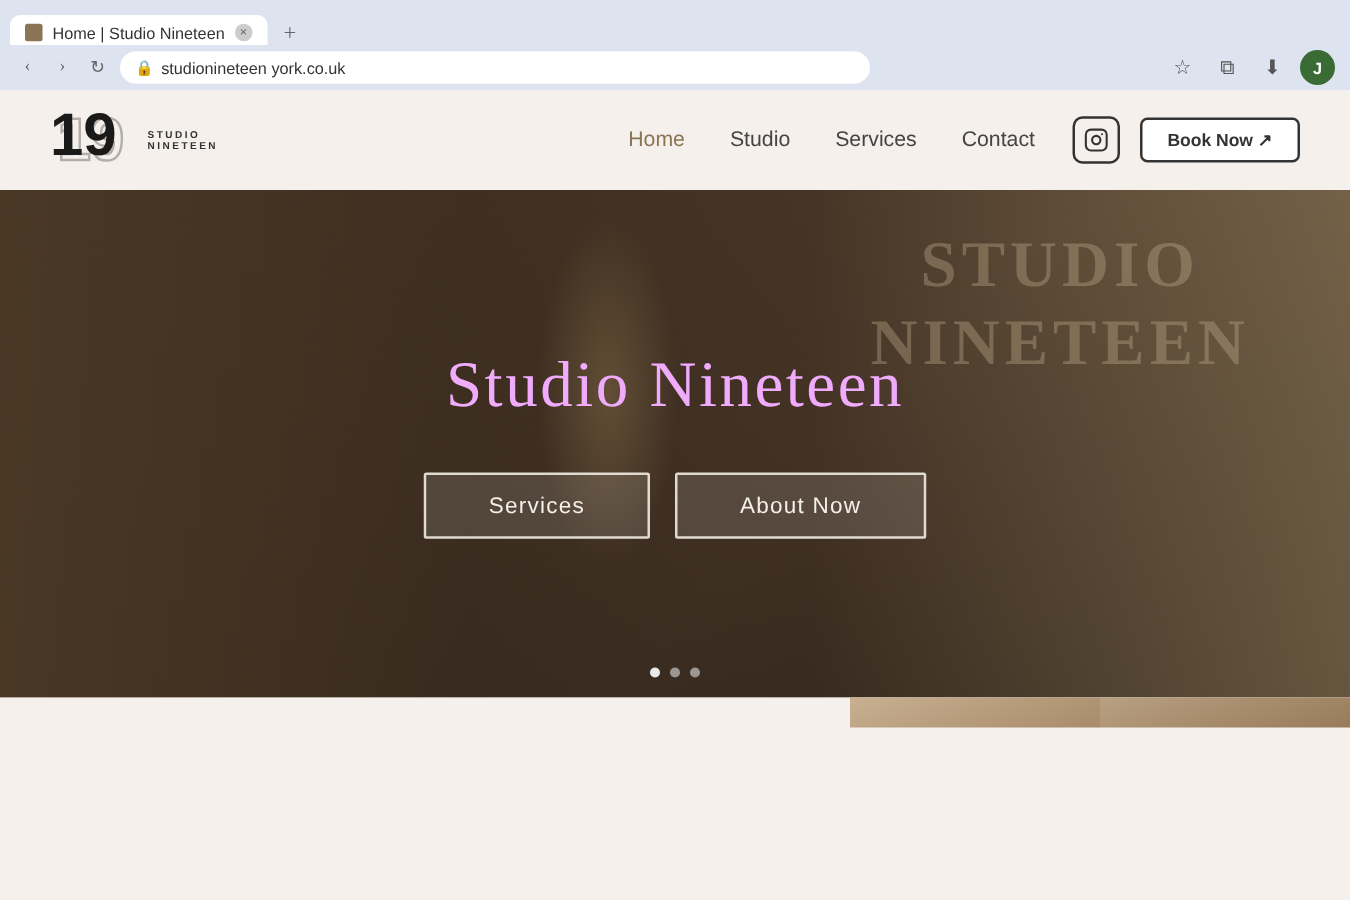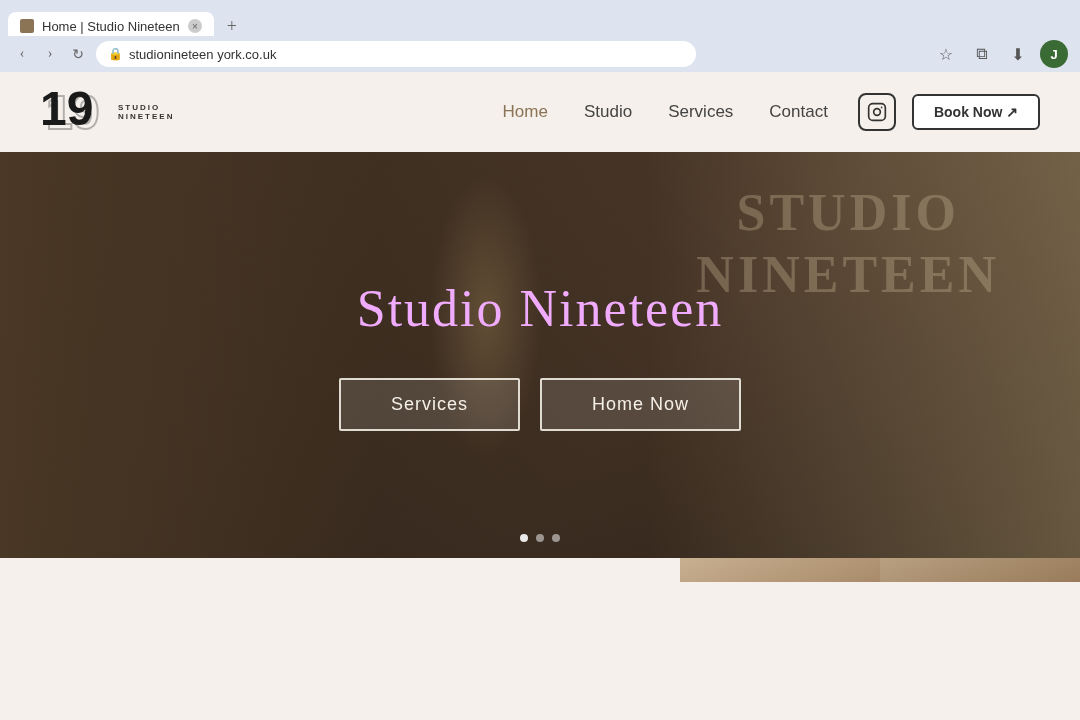--- a/index.html
+++ b/index.html
@@ -378,21 +378,21 @@
 
     <div class="hero-bg-text">
       <div>STUDIO</div>
       <div>NINETEEN</div>
     </div>
 
     <div class="hero-content">
       <h1 class="hero-title">Studio Nineteen</h1>
       <div class="hero-buttons">
         <button class="hero-btn">Services</button>
-        <button class="hero-btn">Home Now</button>
+        <button class="hero-btn">About Now</button>
       </div>
     </div>
 
     <div class="hero-dots">
       <div class="hero-dot active"></div>
       <div class="hero-dot"></div>
       <div class="hero-dot"></div>
     </div>
   </section>
 

